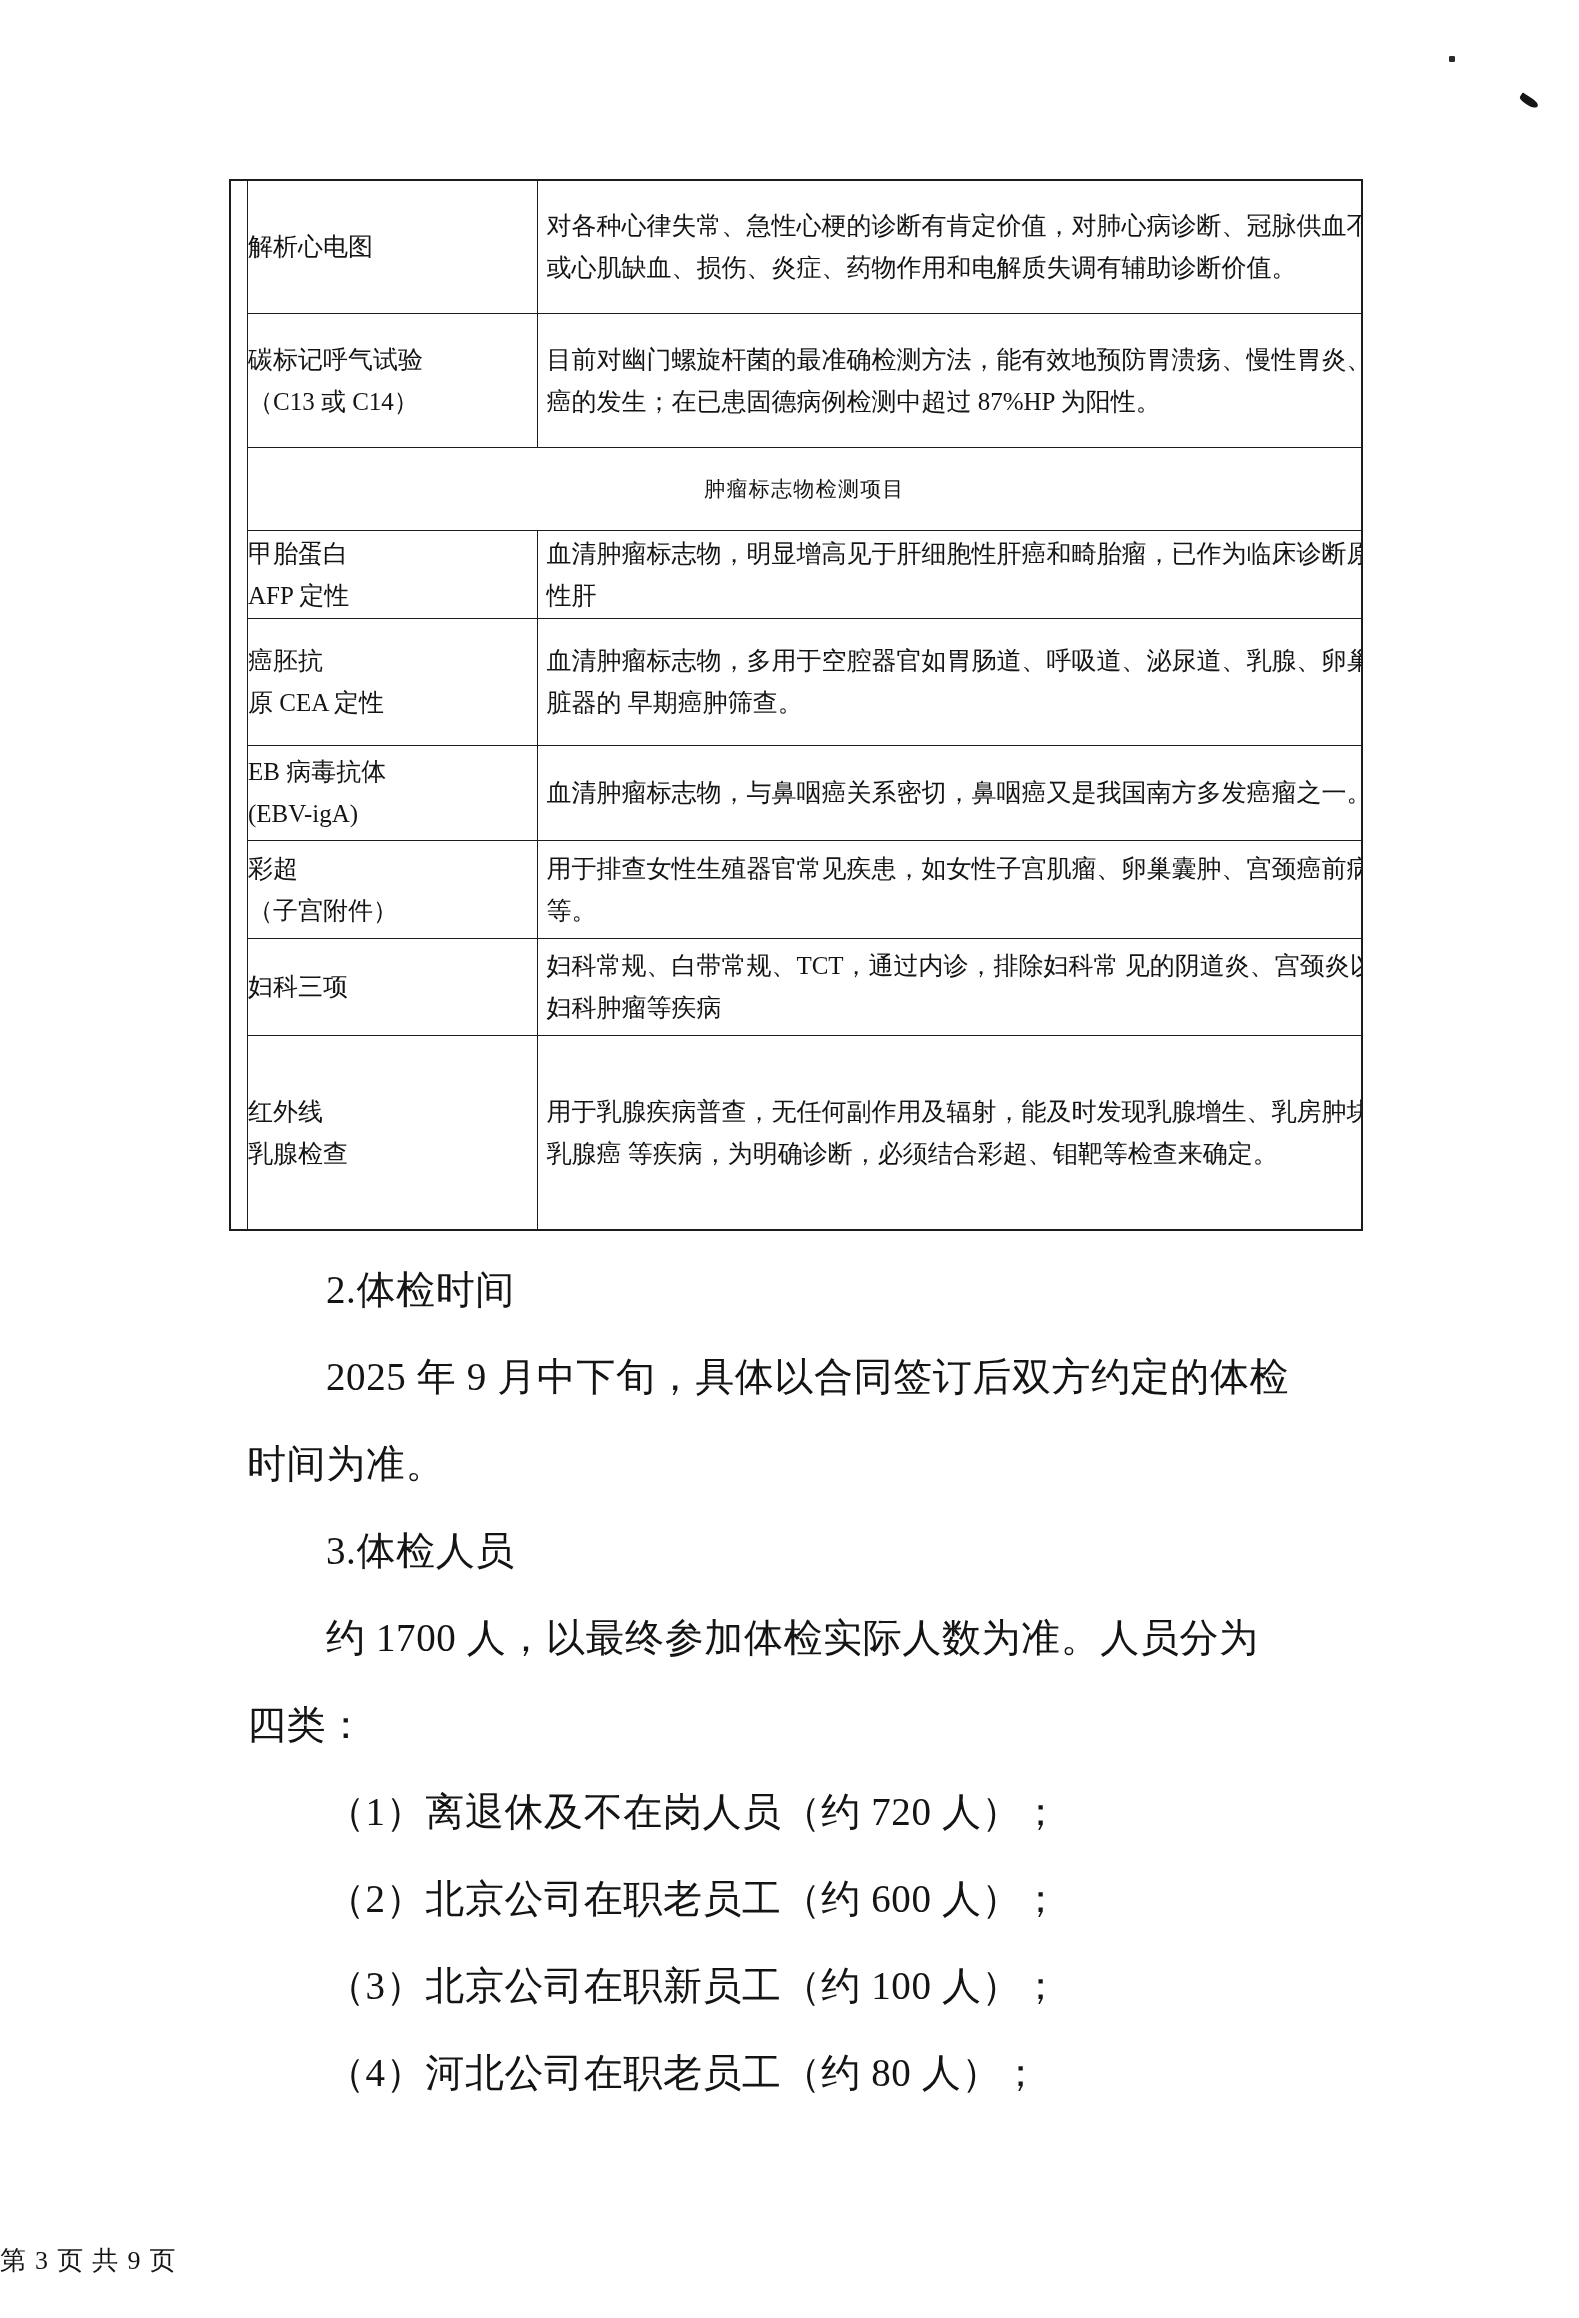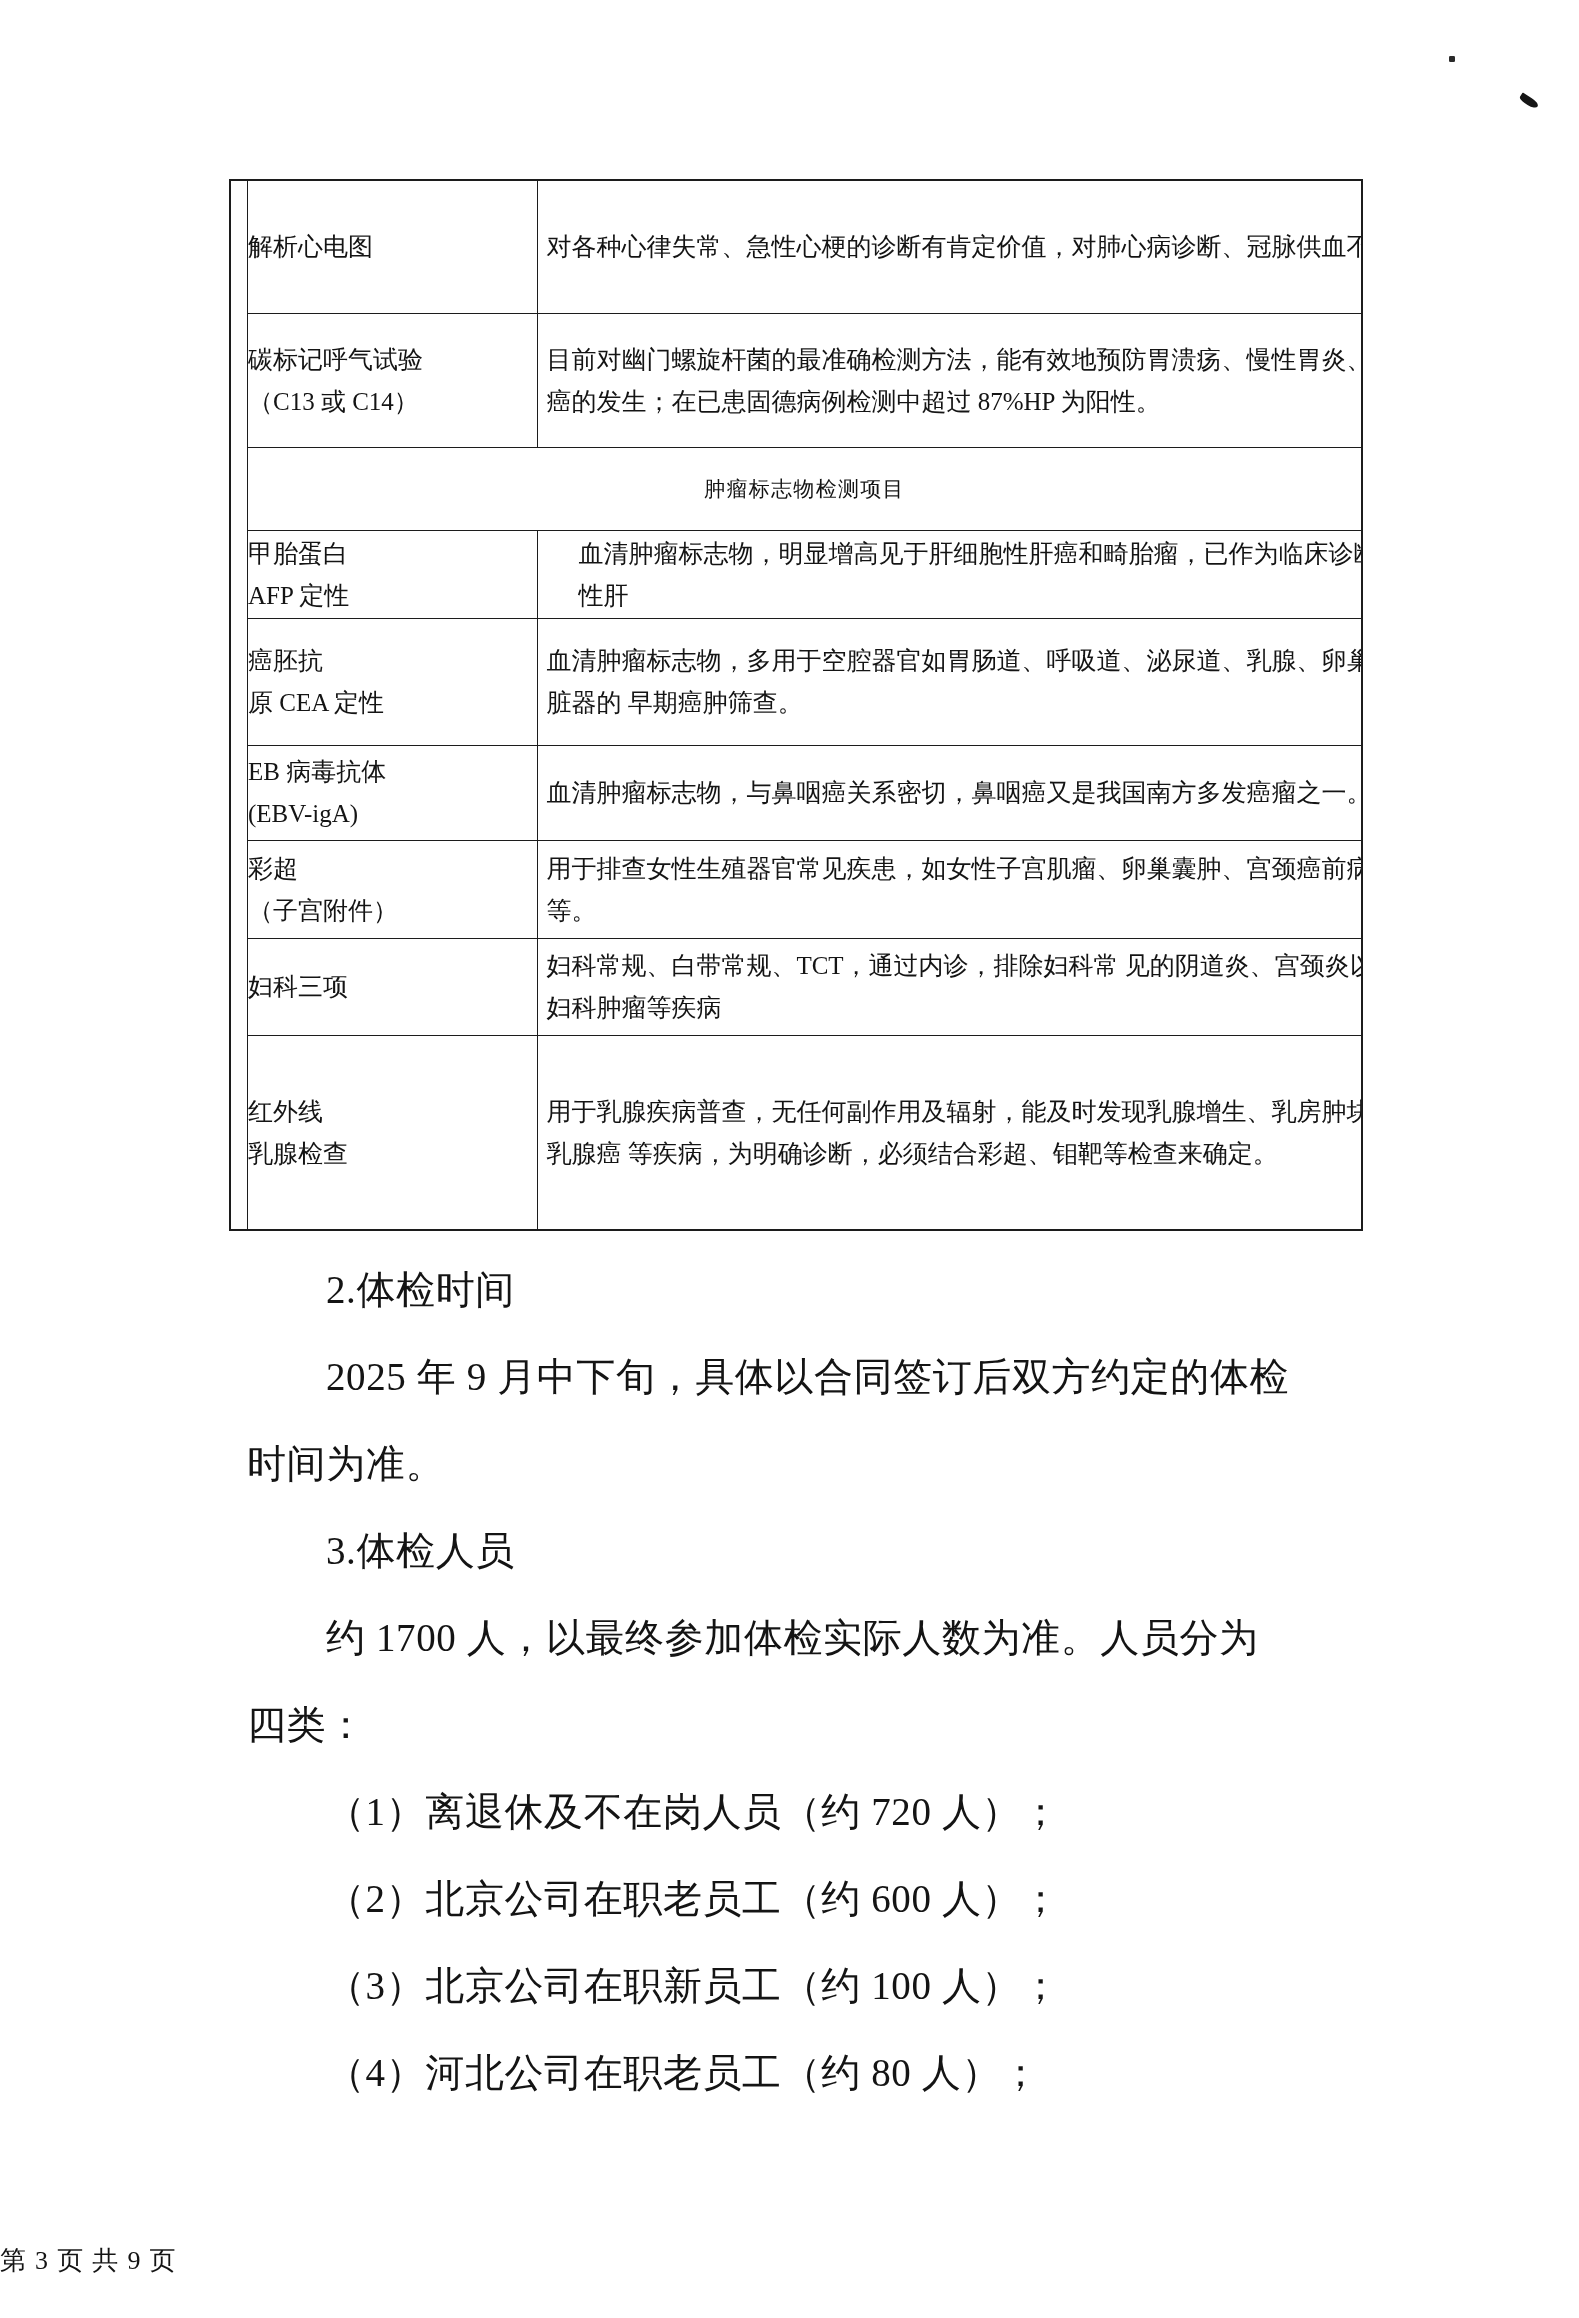--- a/index.html
+++ b/index.html
@@ -37,21 +37,21 @@
   }
   .rows{flex:1;display:flex;flex-direction:column;min-width:0;}
   .row{
     display:flex;box-sizing:border-box;
     border-bottom:1.9px solid #1c1c1c;
     min-width:0;
   }
   .row.r1{height:133px;}
   .row.r2{height:134px;}
   .row.r3{height:83px;}
-  .row.r4{height:88px;gap:32px;}
+  .row.r4{height:88px;}
   .row.r5{height:127px;}
   .row.r6{height:95px;}
   .row.r7{height:81px;}
   .row.r8{height:98px;}
   .row.r9{height:97px;}
   .row.r10{height:92px;border-bottom:none;flex:1;}
   .label{
     width:290px;flex:none;box-sizing:border-box;
     border-right:1.9px solid #1c1c1c;
     display:flex;flex-direction:column;justify-content:center;align-items:flex-start;
@@ -95,20 +95,21 @@
   <div class="exam-table">
     <div class="strip"></div>
     <div class="rows">
 
       <div class="row r1">
         <div class="label">
           <div>解析心电图</div>
         </div>
         <div class="desc">
           <div>对各种心律失常、急性心梗的诊断有肯定价值，对肺心病诊断、冠脉供血不足</div>
+          <div>或心肌缺血、损伤、炎症、药物作用和电解质失调有辅助诊断价值。</div>
         </div>
       </div>
 
       <div class="row r2">
         <div class="label">
           <div>碳标记呼气试验</div>
           <div>（C13 或 C14）</div>
         </div>
         <div class="desc">
           <div>目前对幽门螺旋杆菌的最准确检测方法，能有效地预防胃溃疡、慢性胃炎、胃</div>

